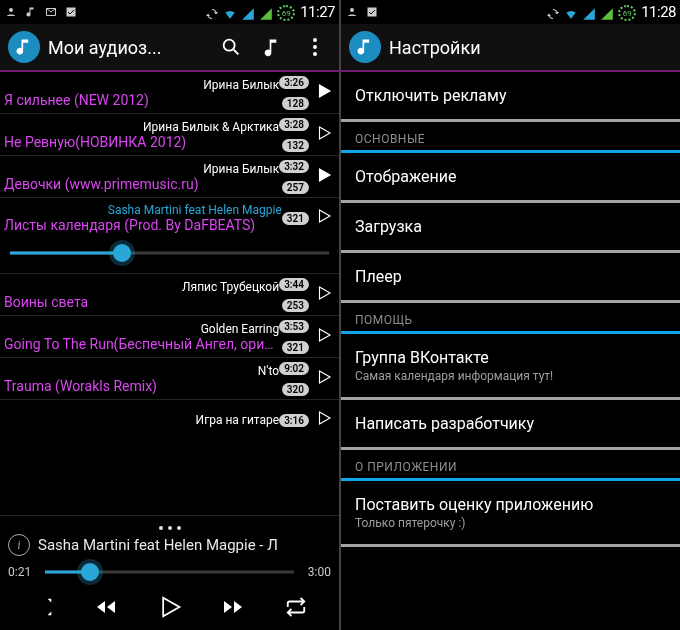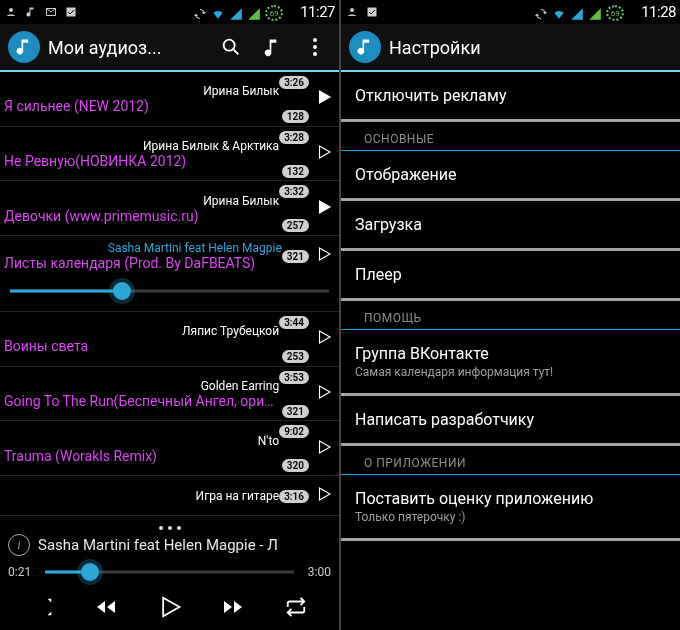--- a/index.html
+++ b/index.html
@@ -28,39 +28,39 @@
     display: flex;
     align-items: center;
     padding: 0 4px;
     font-size: 11px;
     color: #ccc;
   }
   .statusbar .left-icons { display: flex; gap: 6px; align-items: center; }
   .statusbar .spacer { flex: 1; }
   .statusbar .right-icons { display: flex; gap: 4px; align-items: flex-end; }
   .sb-icon { width: 14px; height: 14px; display: inline-flex; align-items: center; justify-content: center; fill: #ccc; color:#ccc;}
-  .sb-time { color: #fff; font-size: 15px; margin-left: 13px; letter-spacing: -0.5px; }
+  .sb-time { color: #fff; font-size: 15px; margin-left: 1px; letter-spacing: -0.5px; }
   .sb-batt {
     width: 18px; height: 16px; position: relative;
   }
   .sb-batt-ring {
     position: absolute; inset: 0; border: 2px dotted #6c6; border-radius: 50%;
   }
   .sb-batt-num {
     position: absolute; inset: 0; display: flex; align-items: center; justify-content: center;
     font-size: 8px; color: #6c6;
   }
   
   .actionbar {
     height: 48px;
     background: #101010;
     display: flex;
     align-items: center;
     padding: 0 6px 0 8px;
-    border-bottom: 2px solid #7dd3fc;
+    border-bottom: 2px solid #701a75;
   }
   .ab-icon {
     width: 32px; height: 32px; border-radius: 50%;
     background: #1b8dc0;
     display: flex; align-items: center; justify-content: center;
     margin-right: 8px;
   }
   .ab-title {
     flex: 1;
     font-size: 18px;
@@ -94,21 +94,21 @@
     font-size: 12px;
     color: #fff;
     white-space: nowrap; overflow: hidden; text-overflow: ellipsis; text-align: right;
   }
   .track-title {
     font-size: 14px;
     color: #d946ef;
     white-space: nowrap; overflow: hidden; text-overflow: ellipsis;
   }
   .track-right {
-    display: flex; flex-direction: column; align-items: flex-end; gap: 21px;
+    display: flex; flex-direction: column; align-items: flex-end; gap: 8px;
     margin-right: 6px;
   }
   .badge {
     background: #cfcfcf;
     color: #000;
     border-radius: 7px;
     padding: 0 5px;
     font-size: 10px;
     line-height: 13px;
     font-weight: 600;
@@ -183,25 +183,25 @@
   .set-item .primary {
     font-size: 16px;
     color: #fff;
   }
   .set-item .secondary {
     font-size: 12px;
     color: #9e9e9e;
     margin-top: 2px;
   }
   .set-header {
-    padding: 10px 23px 4px;
+    padding: 10px 14px 4px;
     color: #8d8d8d;
     font-size: 12px;
     text-transform: uppercase;
-    border-bottom: 1px solid #0ea5e9;
+    border-bottom: 3px solid #0ea5e9;
     letter-spacing: 0.5px;
   }
 </style>
 </head>
 <body>
 
 <div class="phone">
 
   <div class="statusbar">
     <div class="left-icons">

